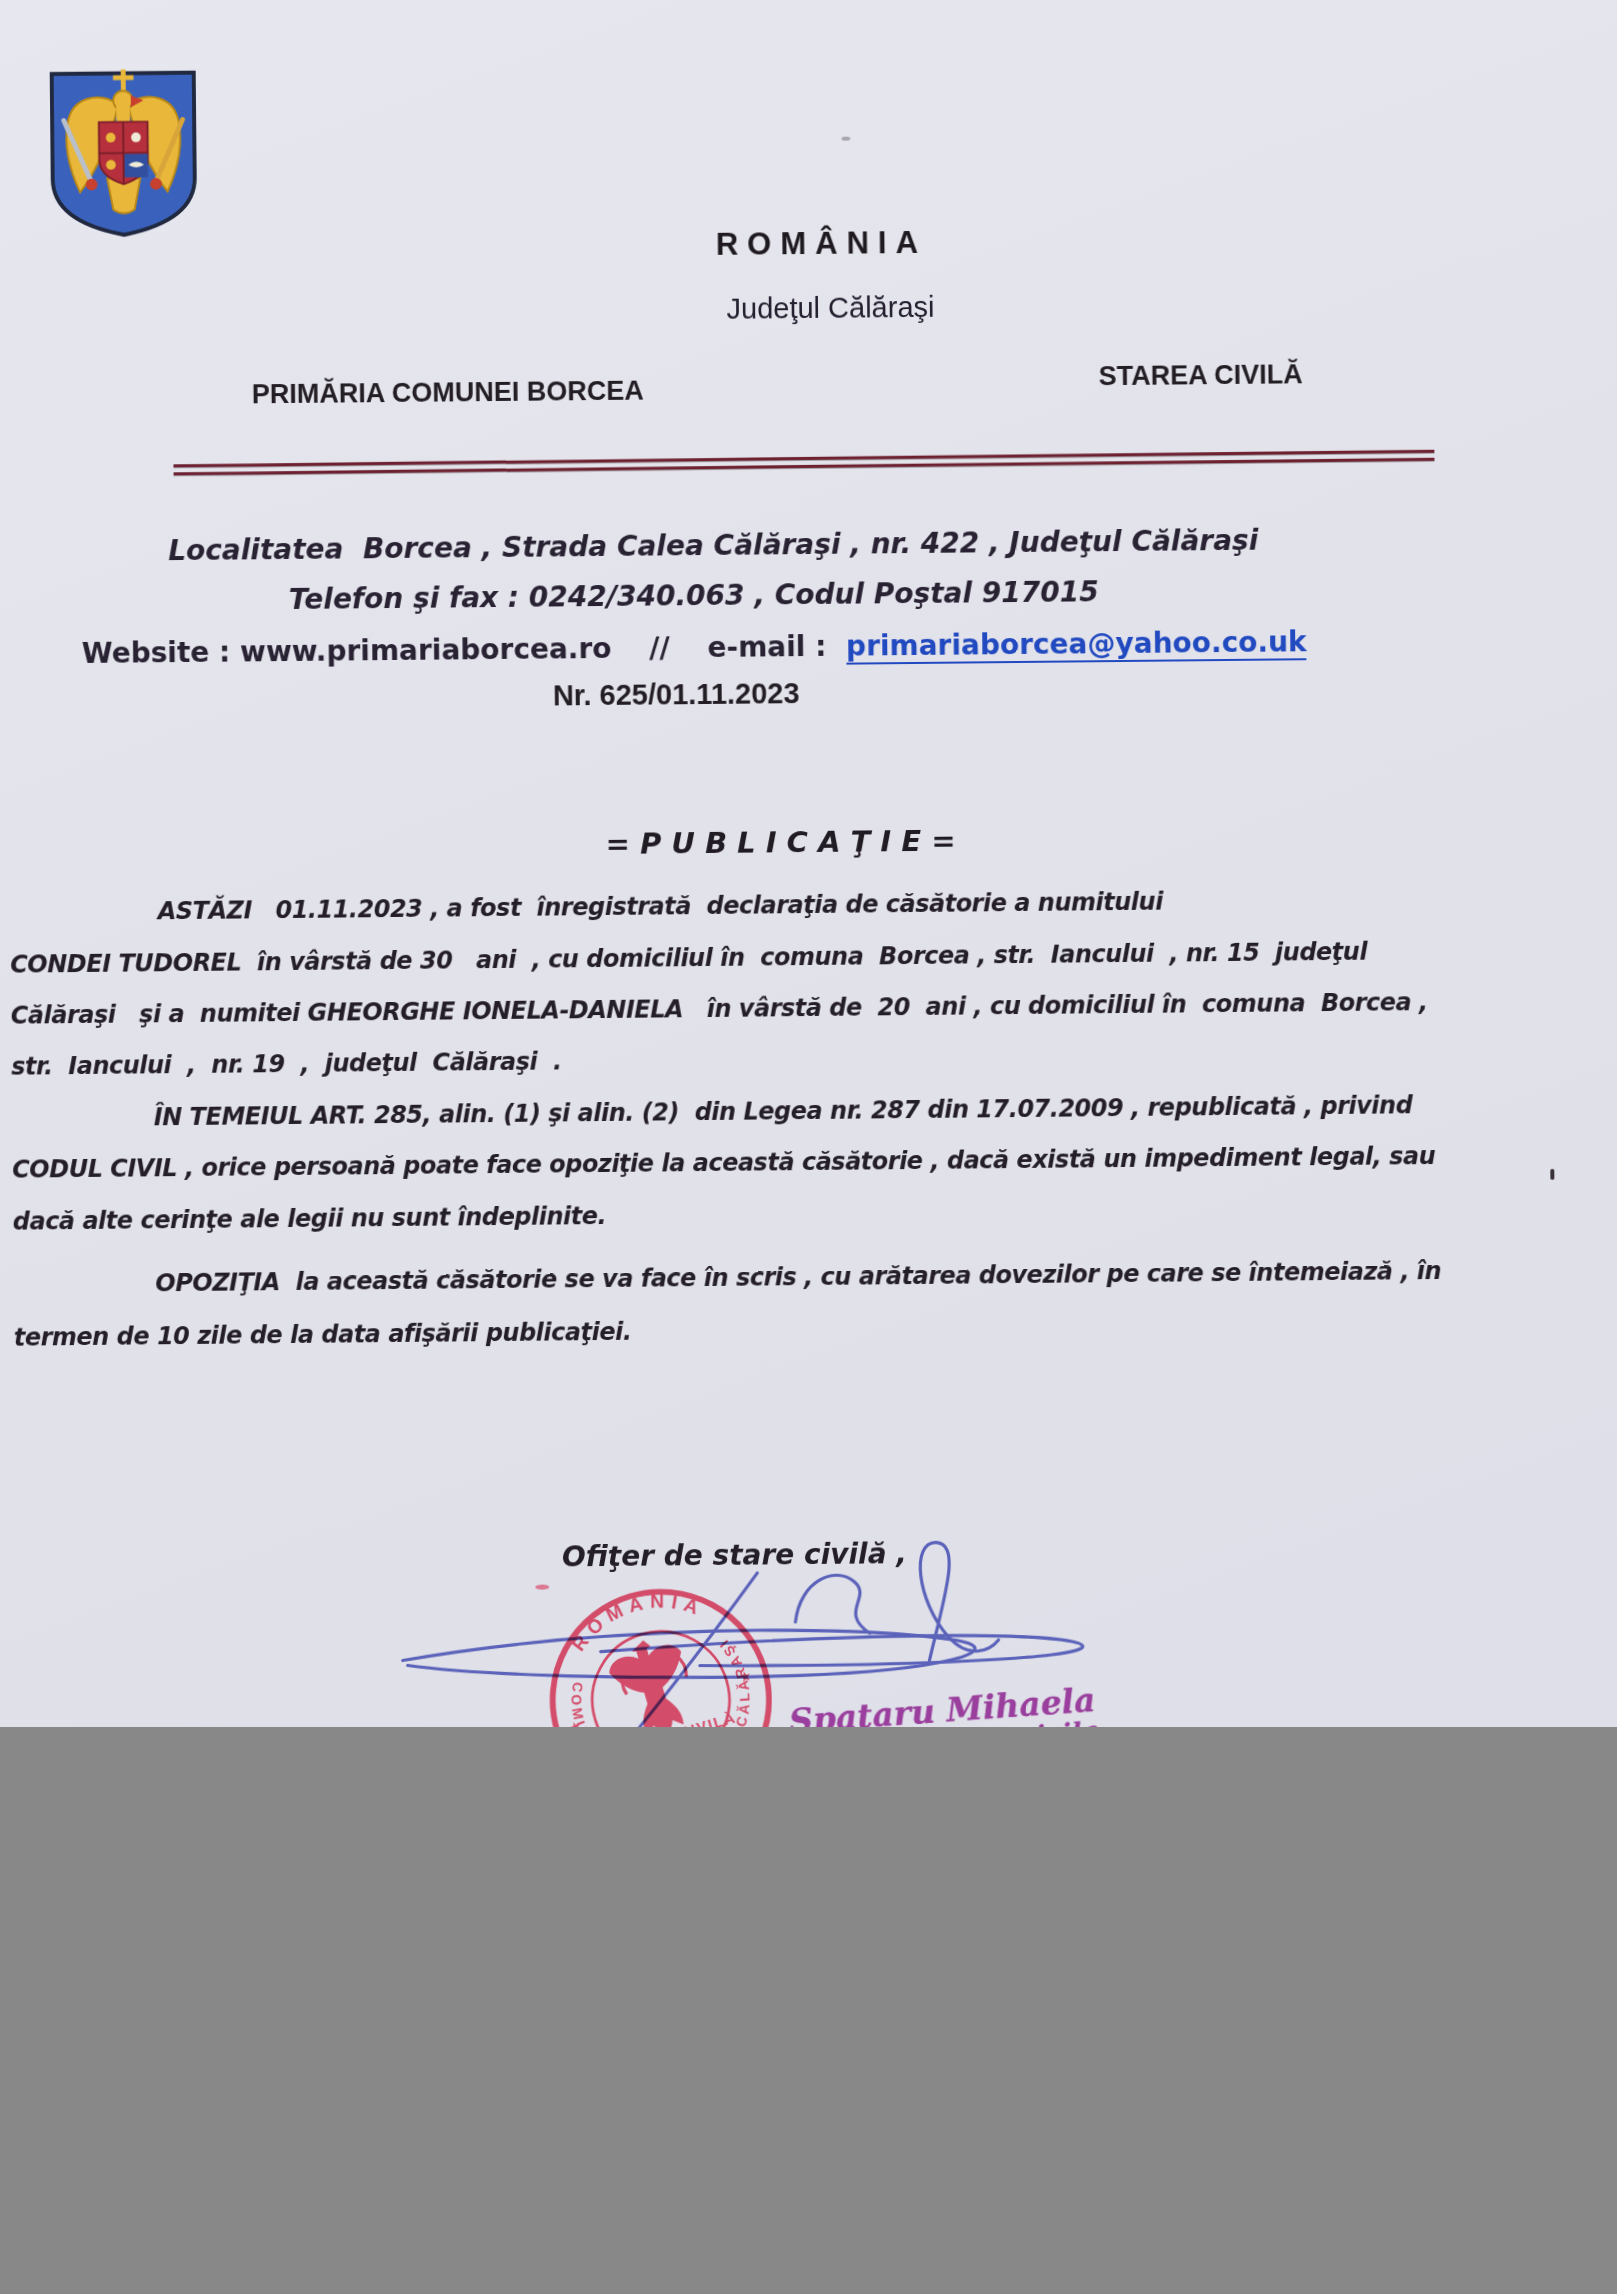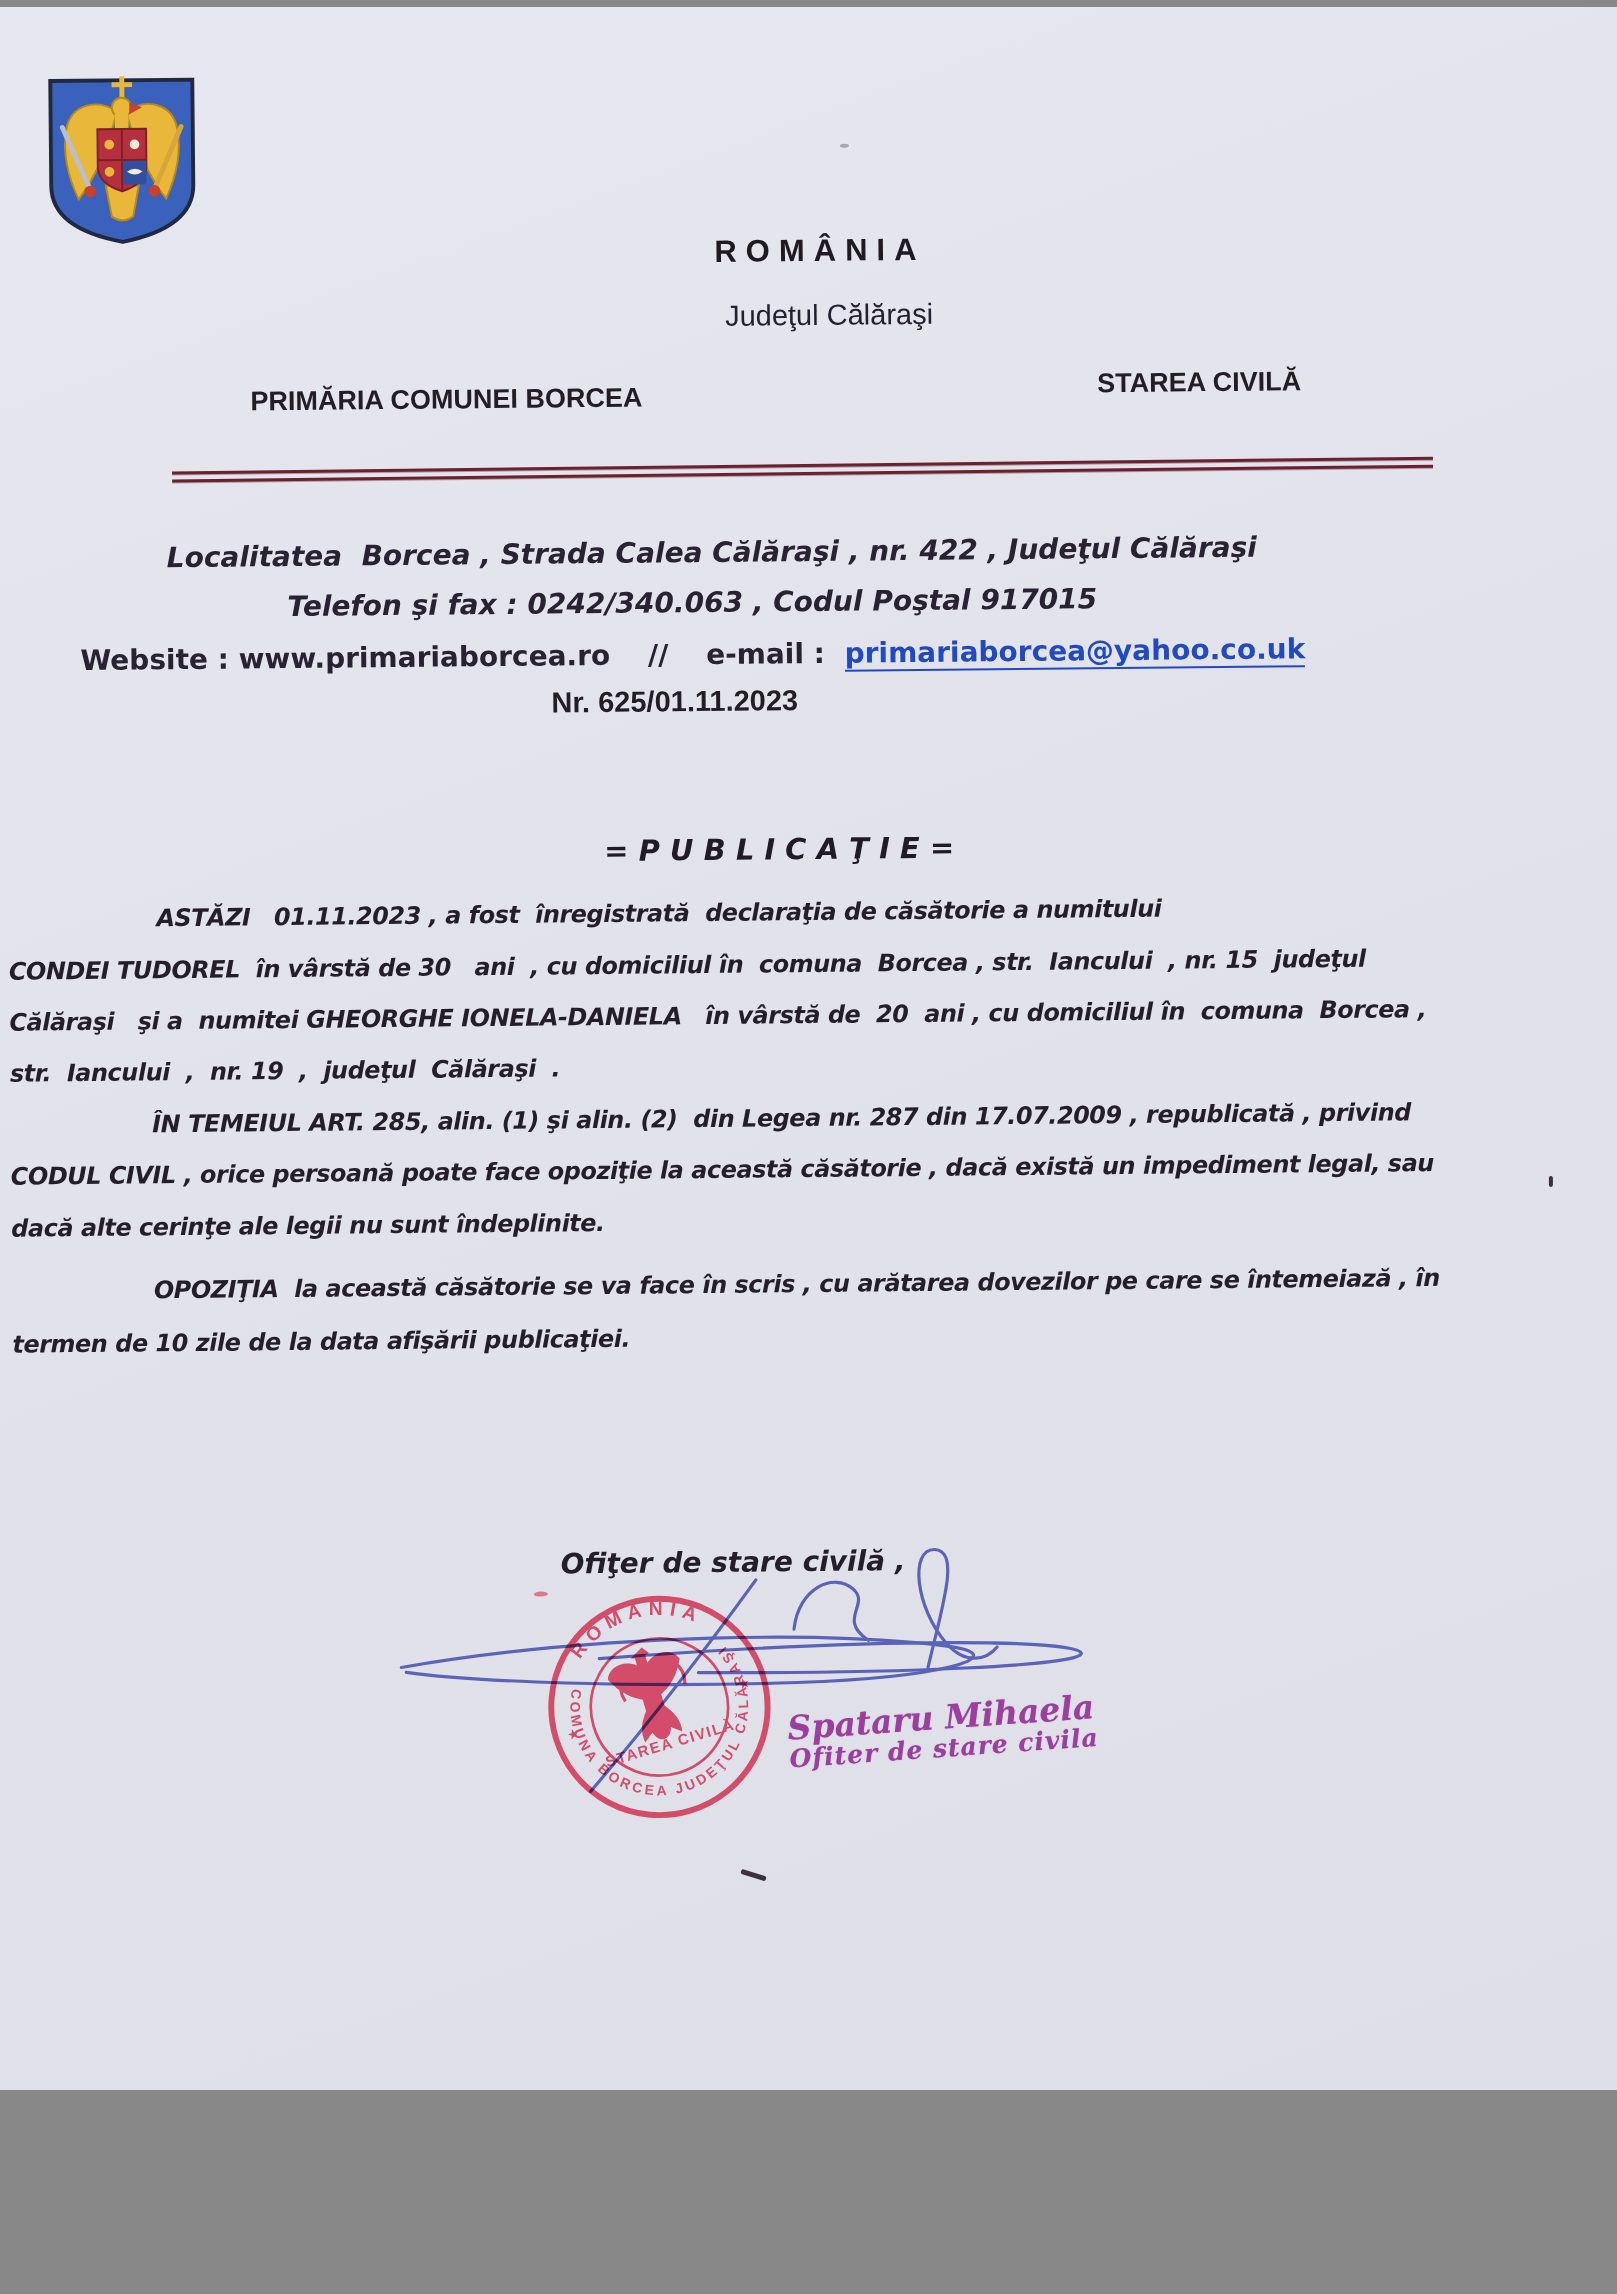--- a/index.html
+++ b/index.html
@@ -1,17 +1,17 @@
 <!DOCTYPE html>
 <html><head>
 <meta charset="utf-8">
 <style>
   html,body{margin:0;padding:0;background:#888;}
   .page{
-    position:relative;width:1618px;height:2083px;margin:7px auto;overflow:hidden;
+    position:relative;width:1618px;height:1727px;margin:0 auto;overflow:hidden;
     background:linear-gradient(160deg,#e7e7ef 0%,#e2e2ea 45%,#dedfe8 100%);
     font-family:"Liberation Sans",sans-serif;color:#242028;
   }
   .tilt{position:absolute;inset:0;transform:rotate(-0.55deg);transform-origin:50% 42%;}
   .abs{position:absolute;}
   .pre{white-space:pre;}
   
   .country{top:226px;left:0;width:100%;text-align:center;padding-left:34px;box-sizing:border-box;
     font-size:31px;font-weight:bold;letter-spacing:9px;color:#1f1a20;}
   .county{top:292px;left:0;width:100%;text-align:center;padding-left:51px;box-sizing:border-box;

